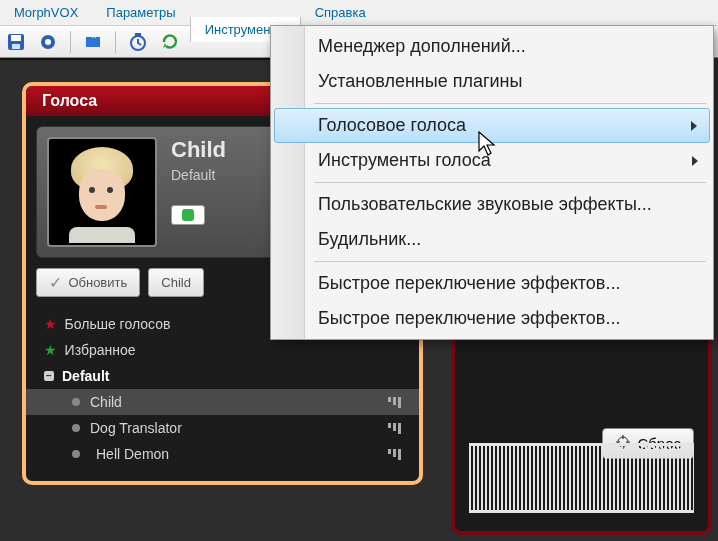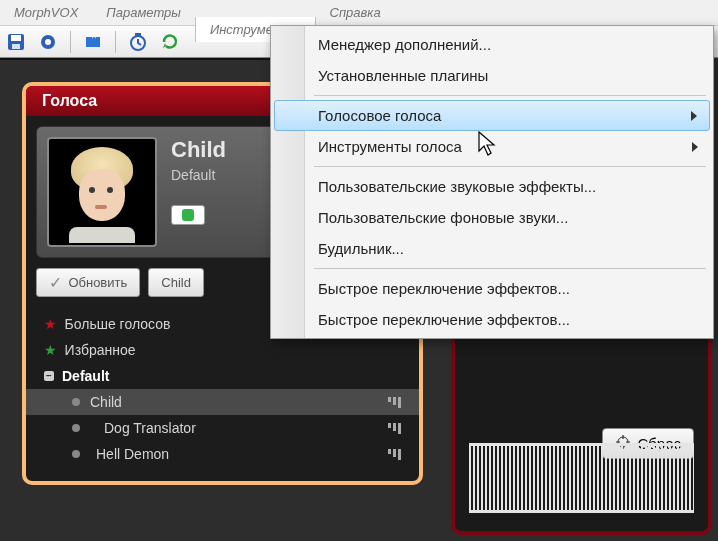--- a/index.html
+++ b/index.html
@@ -15,25 +15,24 @@
     .menubar {
       background: #f0f0f0;
       height: 26px;
       display: flex;
       align-items: center;
       border-bottom: 1px solid #d0d0d0;
     }
     .menu-item {
       padding: 4px 14px;
       cursor: pointer;
-      color: #737373;
+      color: #0369a1;
       height: 100%;
       display: flex;
       align-items: center;
-      font-style: italic;
     }
     .menu-item.open {
       background: #fff;
       border-left: 1px solid #c0c0c0;
       border-right: 1px solid #c0c0c0;
       margin-top: 33px;
     }
     .toolbar {
       background: linear-gradient(#fdfdfd, #e8e8e8);
       height: 32px;
@@ -184,21 +183,21 @@
       left: 270px;
       width: 444px;
       background:#f4f4f4;
       border:1px solid #9c9c9c;
       box-shadow: 3px 4px 10px rgba(0,0,0,.4);
       z-index: 100;
       padding: 3px;
     }
     .dd-item {
       padding: 7px 38px 7px 44px;
-      font-size: 15px;
+      font-size: 18px;
       color:#222;
       cursor:pointer;
       position:relative;
     }
     .dd-item.hl {
       background: linear-gradient(#e0f0ff,#b8e0fb);
       border:1px solid #7ab6e0;
       border-radius:3px;
       padding: 6px 37px 6px 43px;
     }
@@ -335,21 +334,21 @@
               <span class="bullet"></span>
               <span>Child</span>
             </span>
           <span class="sig">
               <span></span>
               <span></span>
               <span></span>
             </span>
         </div>
         <div class="tree-row tree-sub">
-          <span style="display:flex;align-items:center;gap:24px;">
+          <span style="display:flex;align-items:center;gap:10px;">
               <span class="bullet"></span>
               <span>Dog Translator</span>
             </span>
           <span class="sig">
               <span></span>
               <span></span>
               <span></span>
             </span>
         </div>
         <div class="tree-row tree-sub">
@@ -393,21 +392,20 @@
   <div class="dd-item hl">
     <span>Голосовое голоса</span>
     <span class="submenu-arrow"></span>
   </div>
   <div class="dd-item">
     <span>Инструменты голоса</span>
     <span class="submenu-arrow"></span>
   </div>
   <div class="dd-sep"></div>
   <div class="dd-item">Пользовательские звуковые эффекты...</div>
-  <div class="dd-item">Пользовательские фоновые звуки...</div>
   <div class="dd-item">Будильник...</div>
   <div class="dd-sep"></div>
   <div class="dd-item">Быстрое переключение эффектов...</div>
   <div class="dd-item">Быстрое переключение эффектов...</div>
 </div>
 
 <svg class="cursor" width="20" height="26" viewBox="0 0 20 26">
   <path d="M1 1 L1 20 L6 15 L10 24 L13 22 L9 14 L16 14 Z" fill="#fff" stroke="#000" stroke-width="1.2"></path>
 </svg>
 

